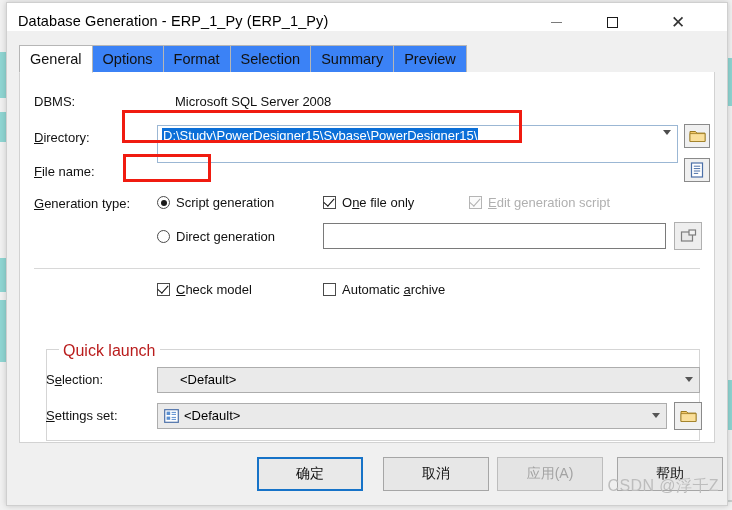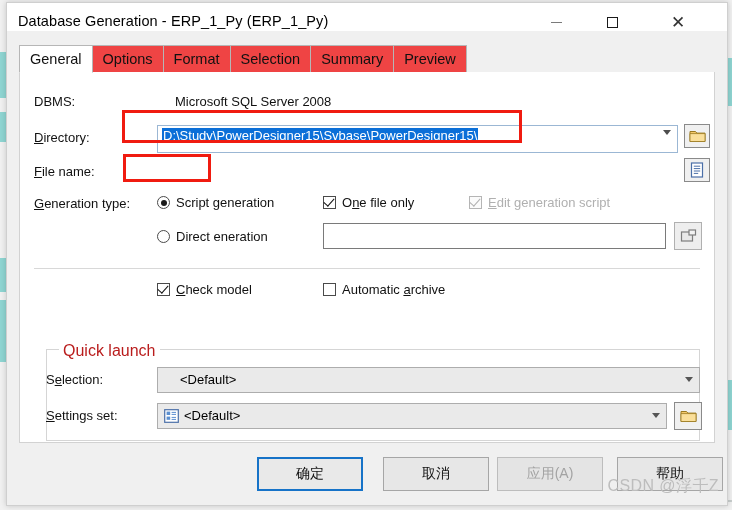--- a/index.html
+++ b/index.html
@@ -41,41 +41,41 @@
   .glyph-max{display:block;width:11px;height:11px;border:1.4px solid #1a1a1a;box-sizing:border-box;}
 
   
   .tabstrip{
     position:absolute;left:12px;top:42px;right:12px;height:28px;
     border-bottom:4px solid #a3a3a3;
   }
   .tab{
     position:relative;float:left;height:43px;line-height:27px;
     padding:0 10px;font-size:14.5px;color:#111;
-    border:1px solid #b6b6b6;border-bottom:none;background:#ef4444;
+    border:1px solid #b6b6b6;border-bottom:none;background:#3b82f6;
     margin-right:-1px;box-sizing:border-box;
   }
   .tab.active{background:#fff;border-bottom:1px solid #fff;z-index:3;
     height:28px;line-height:27px;font-weight:400;}
 
   
   .page{
     position:absolute;left:12px;top:69px;right:12px;bottom:62px;
     background:#fff;border:1px solid #d2d2d2;border-top:none;
     box-sizing:border-box;
   }
 
   .lbl{position:absolute;font-size:13px;color:#111;white-space:nowrap;}
   u.acc{text-decoration:underline;}
 
   .value-static{position:absolute;font-size:13px;color:#111;}
 
   
   .combo{
-    position:absolute;height:28px;border:1px solid #9bb7d4;background:#fff;
+    position:absolute;height:38px;border:1px solid #9bb7d4;background:#fff;
     box-sizing:border-box;
   }
   .combo .txt{position:absolute;left:4px;top:2px;font-size:13px;white-space:nowrap;}
   .combo .sel{background:#0b6fd8;color:#fff;padding:0 1px;}
   .combo .arrow{
     position:absolute;right:6px;top:4px;width:0;height:0;
     border-left:4.5px solid transparent;border-right:4.5px solid transparent;
     border-top:5px solid #4d4d4d;
   }
   .combo-grey{border:1px solid #adadad;background:#eaeaea;}
@@ -216,21 +216,21 @@
     <div class="radio on" style="left:137px;top:124px;"></div>
     <div class="lbl" style="left:156px;top:123px;">Script generation</div>
 
     <div class="cbox on" style="left:303px;top:124px;"></div>
     <div class="lbl" style="left:322px;top:123px;">O<u class="acc">n</u>e file only</div>
 
     <div class="cbox on dis" style="left:449px;top:124px;"></div>
     <div class="lbl dis" style="left:468px;top:123px;"><u class="acc">E</u>dit generation script</div>
 
     <div class="radio" style="left:137px;top:158px;"></div>
-    <div class="lbl" style="left:156px;top:157px;">Direct eneration</div>
+    <div class="lbl" style="left:156px;top:157px;">Direct generation</div>
 
     <div class="textbox" style="left:303px;top:151px;width:343px;height:26px;">
       <span style="position:absolute;left:4px;top:5px;font-size:13px;"></span>
     </div>
     <div class="browse disabled" style="left:654px;top:150px;width:28px;height:28px;">
       <svg width="17" height="15" viewBox="0 0 17 15">
         <rect x="1.5" y="3" width="11" height="9" fill="#e8e8e8" stroke="#7d7d7d" stroke-width="1.2"></rect>
         <rect x="9" y="1" width="6.5" height="5" fill="#f2f2f2" stroke="#7d7d7d" stroke-width="1.2"></rect>
       </svg>
     </div>

